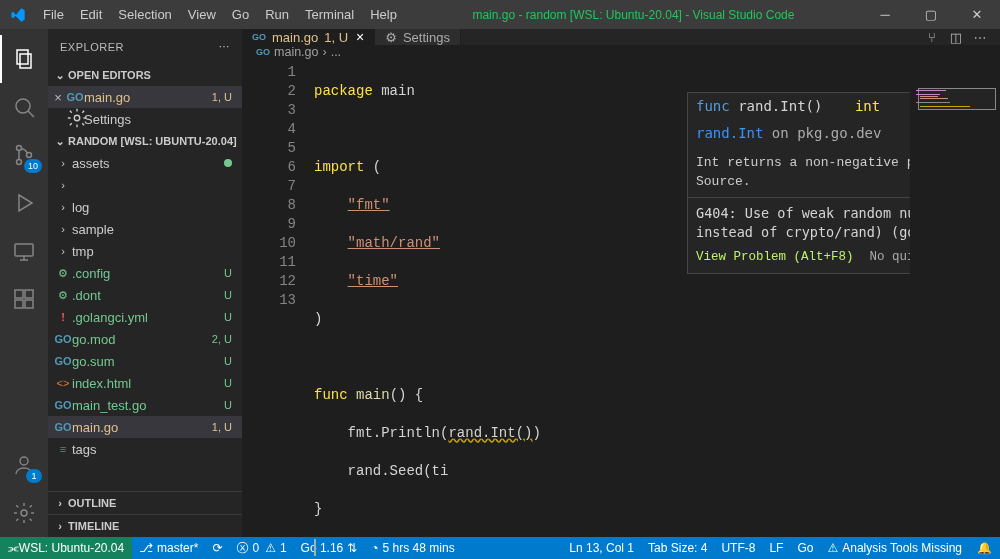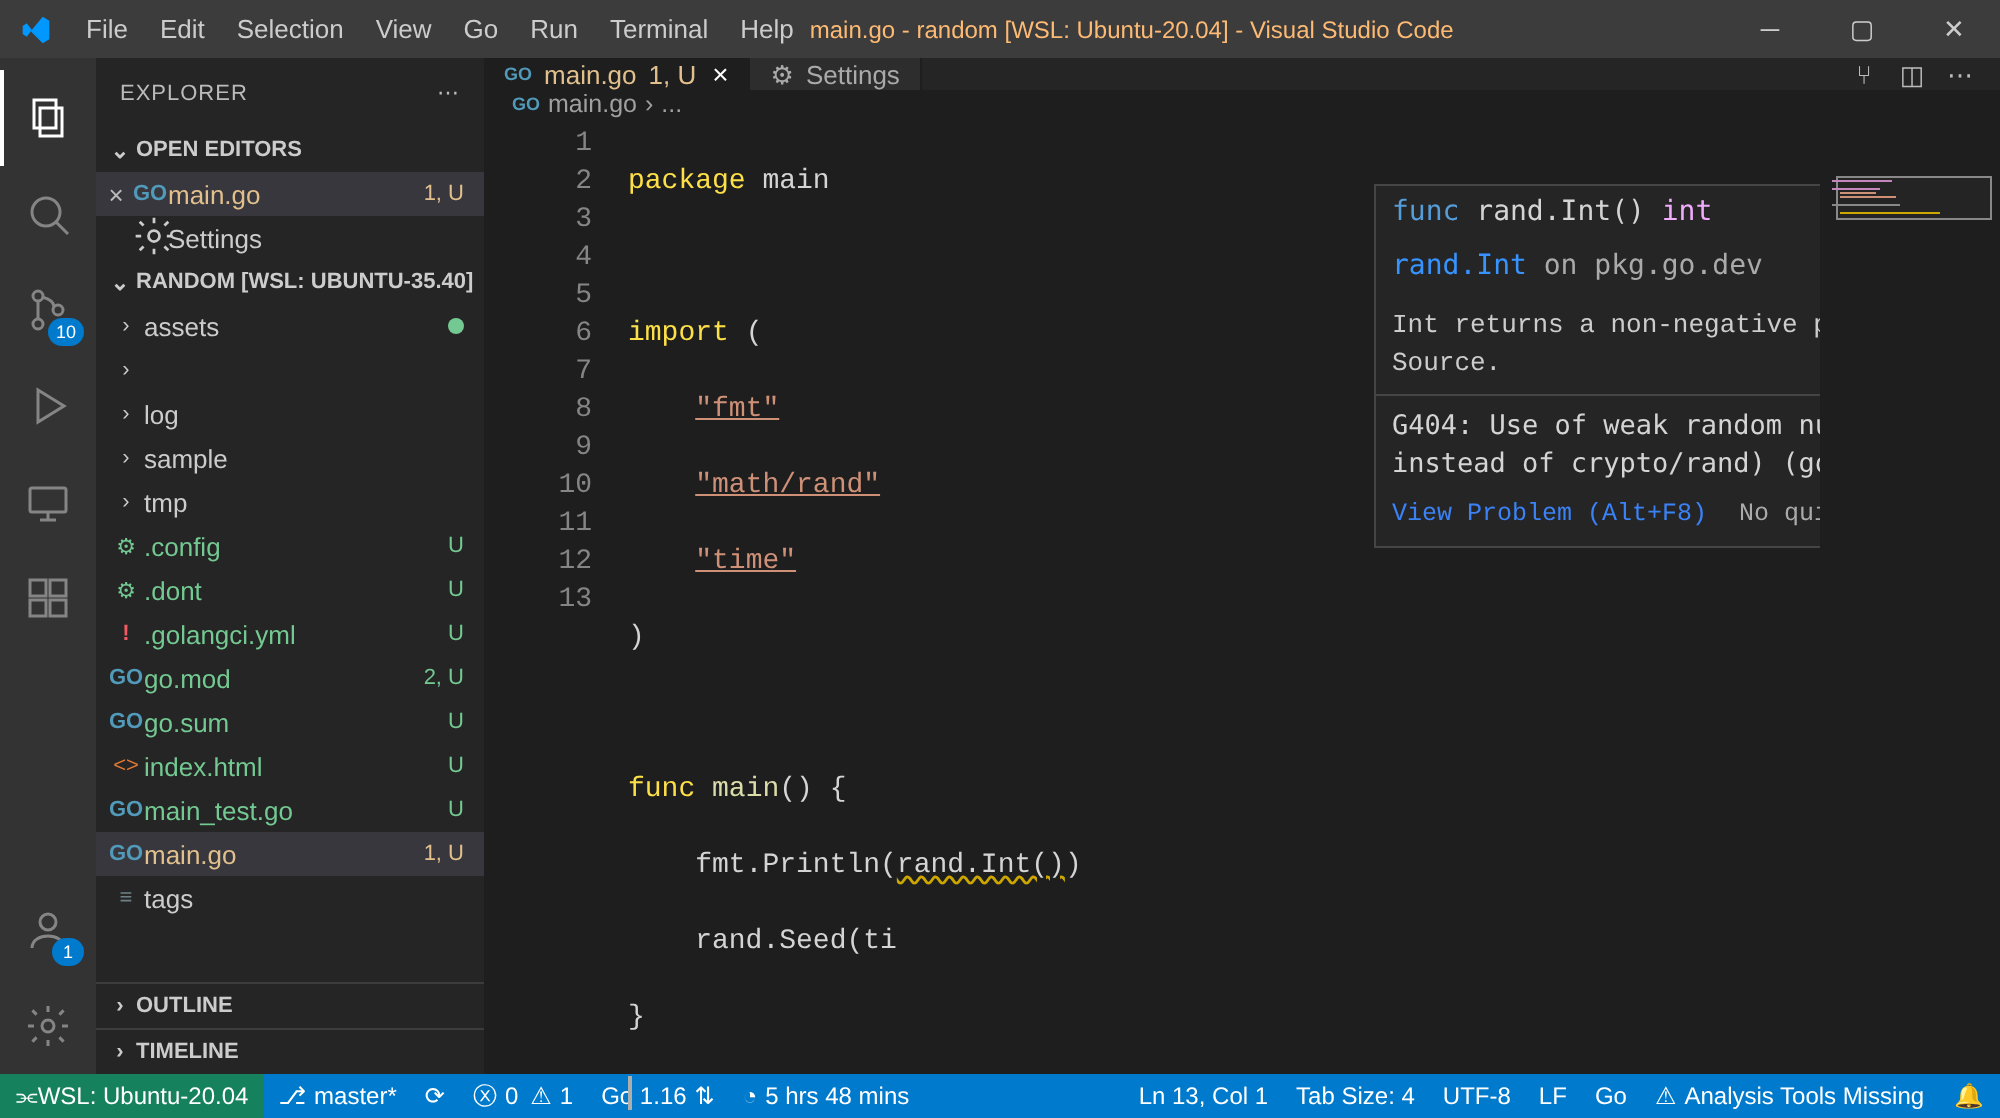--- a/index.html
+++ b/index.html
@@ -1,21 +1,21 @@
 <!DOCTYPE html>
 <html><head>
 <meta charset="utf-8">
 <style>
 html,body{margin:0;padding:0;width:1000px;height:559px;overflow:hidden;font-family:"Segoe UI",Arial,sans-serif;font-size:13px;background:#1e1e1e;color:#ccc;}
 .titlebar{height:29px;background:#3c3c3c;display:flex;align-items:center;color:#ccc;}
 .titlebar .logo{width:35px;display:flex;align-items:center;justify-content:center;}
 .titlebar .logo svg{width:16px;height:16px;}
 .menu{display:flex;}
 .menu .mi{padding:0 8px;line-height:29px;cursor:default;}
-.titlebar .title{flex:1;font-size:12px;color:#fdba74;}
+.titlebar .title{flex:1;text-align:center;font-size:12px;color:#22c55e;}
 .winctrl{display:flex;}
 .winctrl .wc{width:46px;height:29px;display:flex;align-items:center;justify-content:center;color:#ccc;}
 .body{display:flex;height:508px;}
 .activity{width:48px;background:#333;display:flex;flex-direction:column;align-items:center;padding-top:6px;}
 .activity .ai{width:48px;height:48px;display:flex;align-items:center;justify-content:center;color:#858585;position:relative;}
 .activity .ai.active{color:#fff;}
 .activity .ai.active::before{content:"";position:absolute;left:0;top:0;bottom:0;width:2px;background:#fff;}
 .activity .badge{position:absolute;bottom:6px;right:6px;background:#007acc;color:#fff;border-radius:8px;font-size:9px;padding:0 4px;min-width:8px;text-align:center;line-height:14px;}
 .activity .spacer{flex:1;}
 .sidebar{width:194px;background:#252526;display:flex;flex-direction:column;color:#ccc;}
@@ -57,28 +57,28 @@
 .src .cl{height:19px;}
 .kw{color:#fde047;}
 .str{color:#ce9178;text-decoration:underline;}
 .fn{color:#dcdcaa;}
 .cursor{display:inline-block;width:2px;height:17px;background:#aeafad;vertical-align:middle;}
 .hover{position:absolute;left:445px;top:33px;width:493px;background:#252526;border:1px solid #454545;font-family:inherit;}
 .hover .hline{padding:4px 8px;}
 .hover .sig{font-family:Consolas,monospace;font-size:14px;}
 .hover .sig .kw2{color:#569cd6;}
 .hover .sig .id{color:#d4d4d4;}
-.hover .sig .ty2{color:#f0abfc;}
+.hover .sig .ty2{color:#fde047;margin-left:24px;}
 .hover .link{color:#3794ff;font-family:Consolas,monospace;font-size:14px;}
 .hover .link .on{color:#aaa;}
 .hover .desc{color:#ccc;font-size:13px;padding:6px 8px;border-bottom:1px solid #454545;}
 .hover .warn{font-family:Consolas,monospace;font-size:13.5px;color:#d4d4d4;padding:6px 8px 2px 8px;}
 .hover .warn .src2{color:#888;}
 .hover .actions{padding:4px 8px 6px 8px;font-size:12.5px;display:flex;align-items:center;}
-.hover .actions .vp{color:#3b82f6;margin-right:16px;}
+.hover .actions .vp{color:#bef264;margin-right:16px;}
 .hover .actions .nq{color:#aaa;}
 .minimap{position:absolute;right:0;top:57px;width:90px;height:430px;background:#1e1e1e;}
 .minimap .mm-box{position:absolute;right:4px;top:2px;width:76px;height:20px;border:1px solid #888;background:rgba(200,200,200,0.04);}
 .minimap .mm-line{position:absolute;height:1px;background:#555;}
 .statusbar{height:22px;background:#007acc;color:#fff;display:flex;align-items:center;font-size:12px;}
 .sb-remote{background:#16825d;height:22px;display:flex;align-items:center;padding:0 8px;}
 .sb-item{padding:0 7px;display:flex;align-items:center;height:22px;}
 .sb-item .sico{margin-right:4px;font-size:12px;}
 .sb-right{margin-left:auto;display:flex;}
 .sb-warn{display:flex;align-items:center;}
@@ -195,21 +195,21 @@
       <span class="close"></span>
       <span class="ico"><svg class="gear-ico" width="14" height="14" viewBox="0 0 24 24" fill="none" stroke="#ccc" stroke-width="1.5">
             <circle cx="12" cy="12" r="3"></circle>
             <path d="M12 2v3M12 19v3M4.2 4.2l2.1 2.1M17.7 17.7l2.1 2.1M2 12h3M19 12h3M4.2 19.8l2.1-2.1M17.7 6.3l2.1-2.1"></path>
           </svg></span>
       <span class="lbl">Settings</span>
     </div>
 
     <div class="section-h">
         <span class="chev">⌄</span>
-        <span>RANDOM [WSL: UBUNTU-35.40]</span>
+        <span>RANDOM [WSL: UBUNTU-20.04]</span>
       </div>
 
     <div class="tree">
       <div class="row">
           <span class="ico folder-chev">›</span>
           <span class="lbl">assets</span>
           <span class="dot-stat"></span>
         </div>
       <div class="row">
           <span class="ico folder-chev">›</span>

